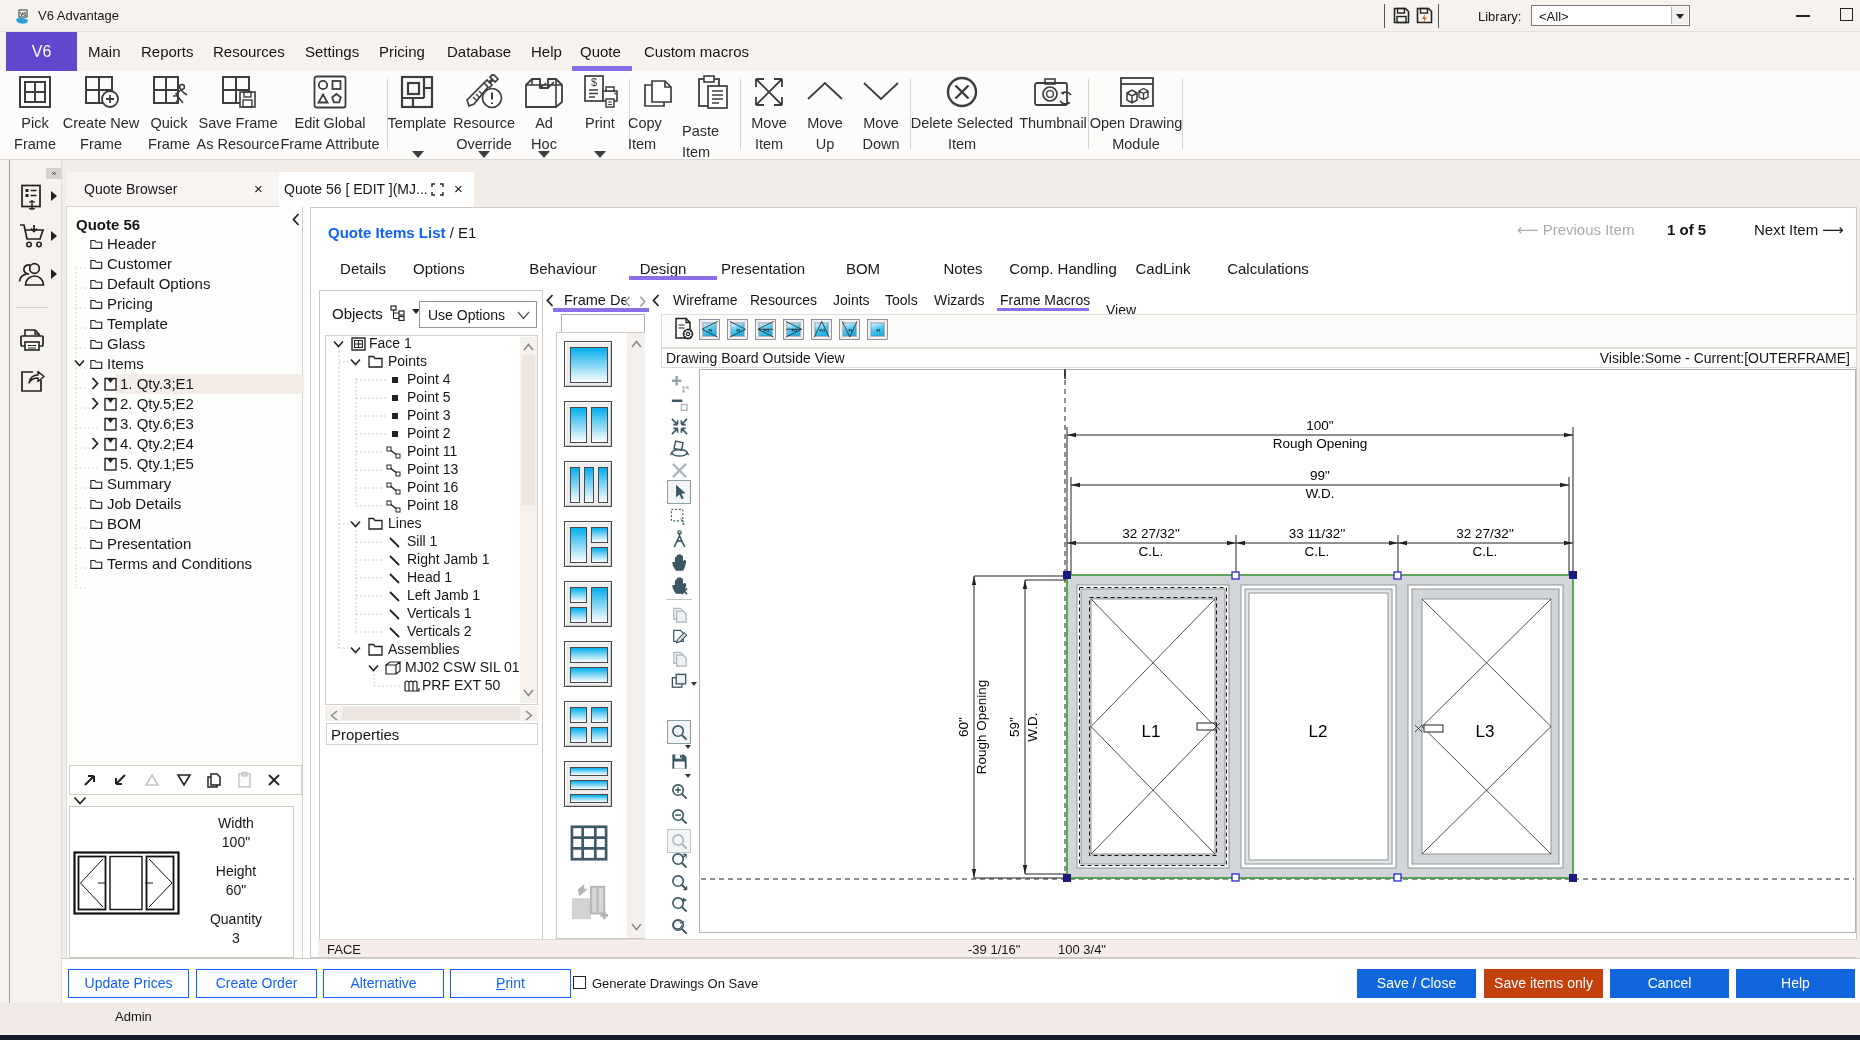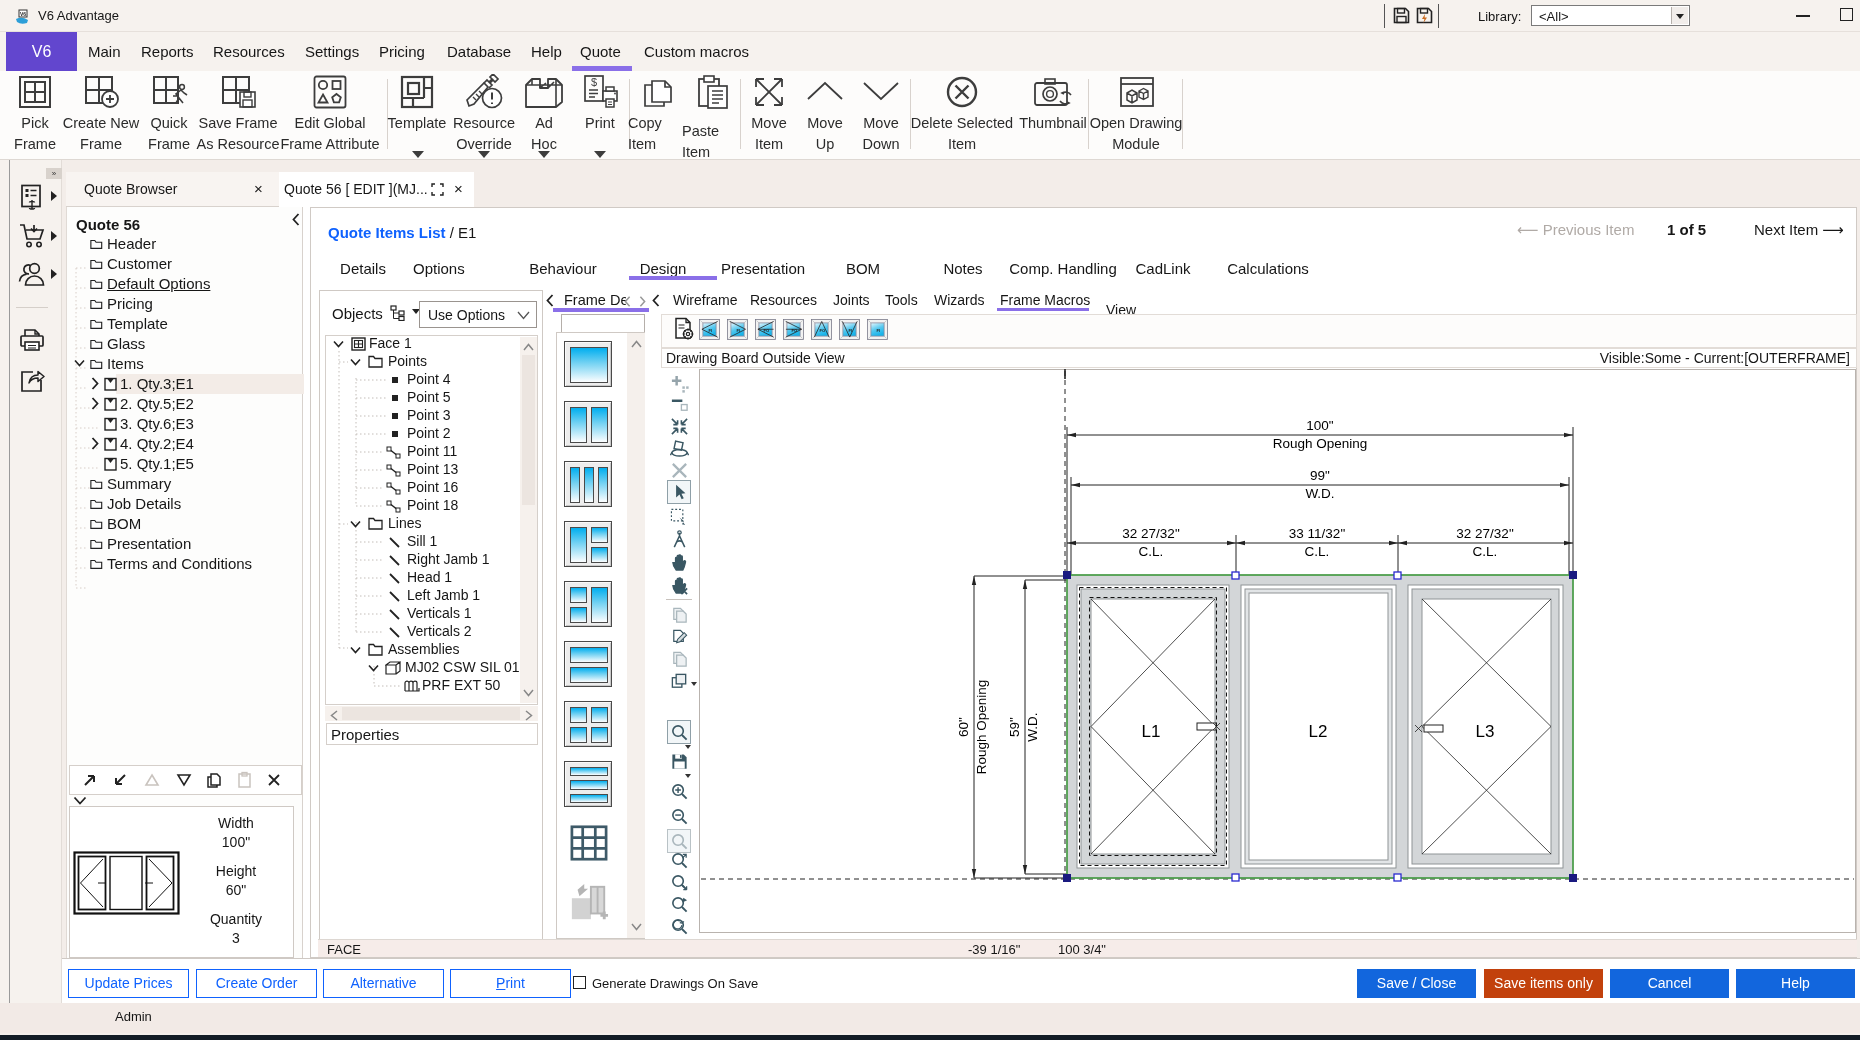--- a/index.html
+++ b/index.html
@@ -318,21 +318,21 @@
     <div style="height:20px;position:relative;">
         <svg style="position:absolute;left:0;top:4px;" width="13" height="12" viewBox="0 0 15 13">
           <use href="#folder"></use>
         </svg>
         <span style="position:absolute;left:17px;top:1px;">Customer</span>
       </div>
     <div style="height:20px;position:relative;">
         <svg style="position:absolute;left:0;top:4px;" width="13" height="12" viewBox="0 0 15 13">
           <use href="#folder"></use>
         </svg>
-        <span style="position:absolute;left:17px;top:1px;text-decoration:underline;">Default Options</span>
+        <span style="position:absolute;left:17px;top:1px;">Default Options</span>
       </div>
     <div style="height:20px;position:relative;">
         <svg style="position:absolute;left:0;top:4px;" width="13" height="12" viewBox="0 0 15 13">
           <use href="#folder"></use>
         </svg>
         <span style="position:absolute;left:17px;top:1px;">Pricing</span>
       </div>
     <div style="height:20px;position:relative;">
         <svg style="position:absolute;left:0;top:4px;" width="13" height="12" viewBox="0 0 15 13">
           <use href="#folder"></use>

